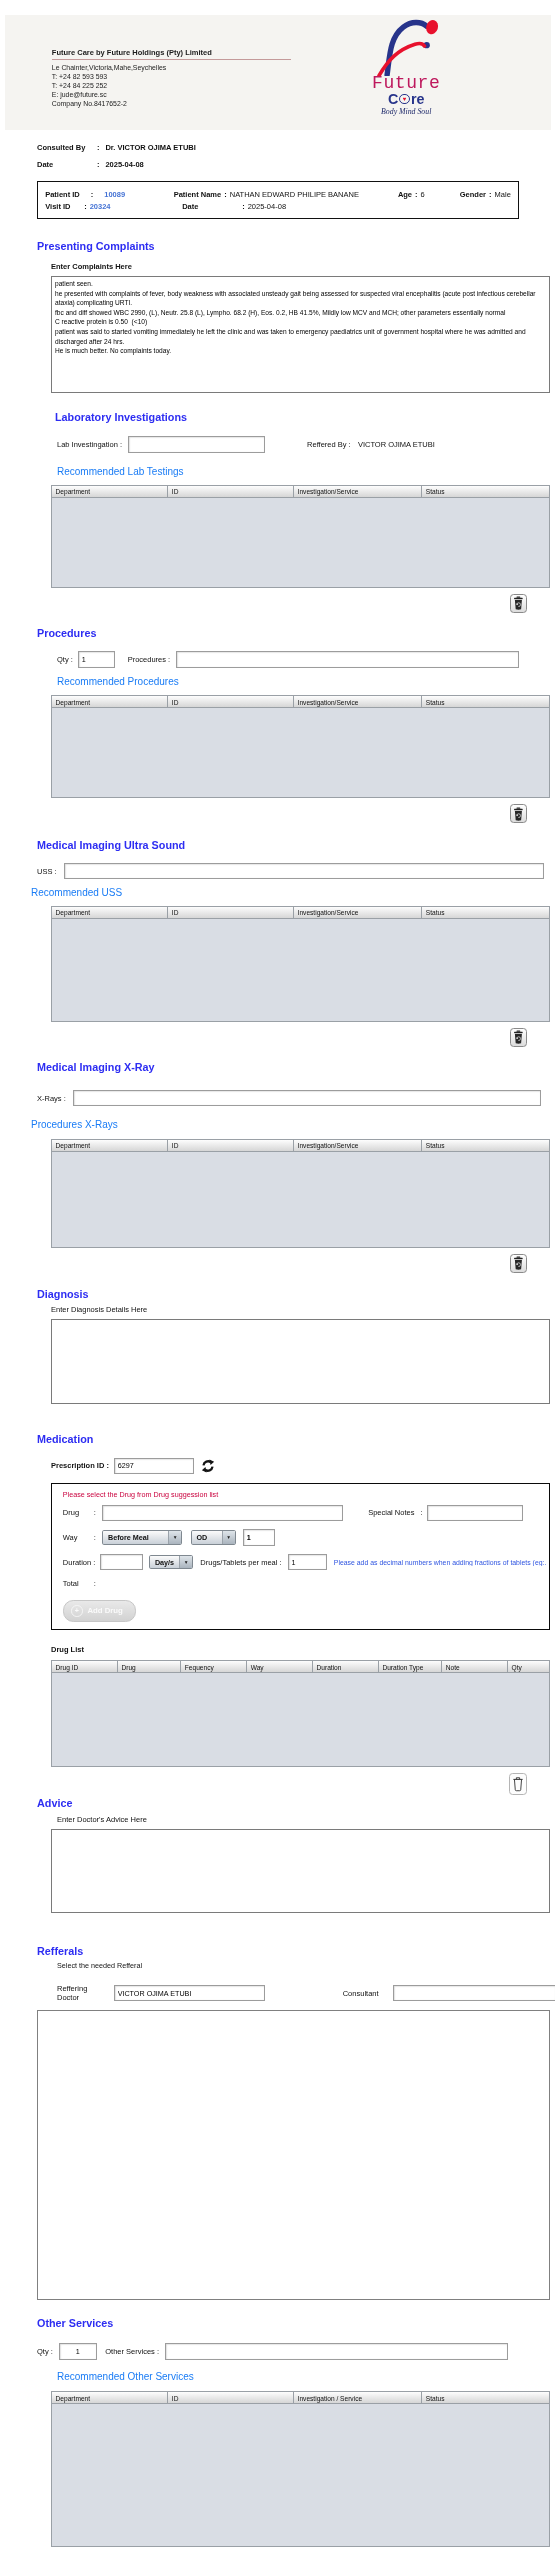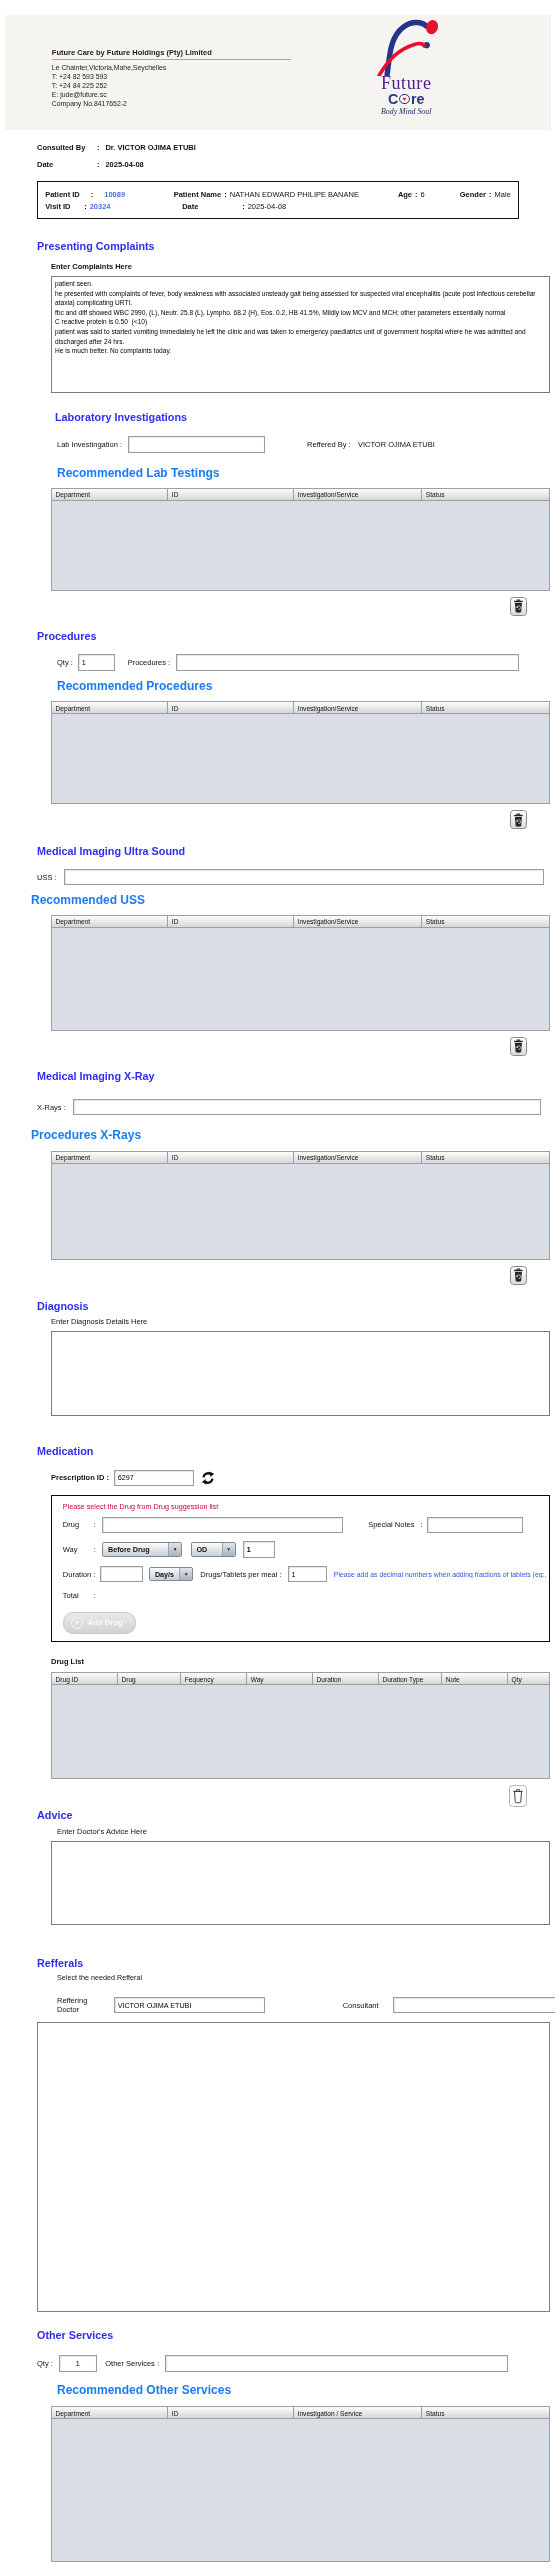--- a/index.html
+++ b/index.html
@@ -5,42 +5,42 @@
   html,body{margin:0;padding:0;background:#ffffff;}
   body{width:556px;height:2576px;overflow:hidden;font-family:"Liberation Sans",sans-serif;color:#111;position:relative;}
 
   
   .letterhead{position:relative;margin:15px 4.8px 0 4.8px;height:115px;background:#f5f4f1;}
   .lh-left{position:absolute;left:47px;top:33px;width:251px;}
   .lh-company{font-size:7.5px;font-weight:bold;color:#1c1c1c;padding-bottom:1.8px;border-bottom:1.2px solid #c49a9a;margin-bottom:3px;width:239px;}
   .lh-line{font-size:6.9px;color:#1c1c1c;line-height:9px;}
   .logo{position:absolute;right:88px;top:2.4px;width:114px;text-align:center;}
   .logo-mark{display:block;margin:0 auto;}
-  .logo-future{font-family:Liberation Serif, serif;font-size:18px;color:#4c1d95;line-height:15.5px;letter-spacing:0.6px;}
+  .logo-future{font-family:Liberation Mono, monospace;font-size:18px;color:#be185d;line-height:15.5px;letter-spacing:0.6px;}
   .logo-care{font-size:14.3px;font-weight:bold;color:#27348b;line-height:14.3px;display:flex;align-items:center;justify-content:center;gap:0.6px;}
   .care-a{display:inline-flex;width:8.4px;height:8.4px;border:1.8px solid #27348b;border-radius:50%;align-items:center;justify-content:center;margin:0 0.6px;}
   .care-a span{color:#e8112d;font-size:6px;line-height:6px;}
   .logo-tag{font-family:"Liberation Serif",serif;font-style:italic;font-size:7.8px;color:#1f2a6b;margin-top:1.2px;}
 
   
   .consult{margin:13px 0 12px 37px;font-size:7.5px;font-weight:bold;}
   .consult .crow{display:flex;margin-bottom:8.4px;}
   .consult .clabel{width:60px;}
   .consult .csep{width:8.4px;}
   .patient-box{margin:6px 37px 0 37px;border:1.2px solid #111;padding:5.4px 7.2px;font-size:7.5px;}
   .p-row{display:flex;margin:2.4px 0;}
   .p-item{display:flex;}
   .plbl{font-weight:bold;}
   .psep{font-weight:bold;padding:0 3px;}
   .pval{font-weight:normal;}
   .blue-id{color:#4573d5;font-weight:bold;}
 
   
   .section-title{color:#2d2df2;font-size:10.8px;font-weight:bold;margin-left:37px;}
-  .sub-link{color:#1a7cf5;font-size:12px;font-weight:bold;margin-left:57px;}
+  .sub-link{color:#1a7cf5;font-size:10px;font-weight:normal;margin-left:57px;}
   .field-label{font-size:7.5px;color:#111;}
   .tin{border:0.6px solid #9c9c9c;box-shadow:inset 0.6px 0.6px 1.2px rgba(0,0,0,.18);background:#fff;font-family:"Liberation Sans",sans-serif;font-size:7.2px;padding:1.2px 3px;height:12px;}
   textarea.big{display:block;border:0.6px solid #7a7a7a;background:#fff;width:499px;margin-left:51px;font-family:"Liberation Sans",sans-serif;font-size:6.6px;line-height:9.6px;padding:1.8px 3px;resize:none;box-sizing:border-box;}
   .ftable{margin-left:51px;width:499px;font-size:6.6px;}
   .thead{display:flex;}
   .th{background:linear-gradient(#fdfdfd,#d6d6d6);border:0.6px solid #9aa0a6;border-right:none;padding:2.4px 3.6px;box-sizing:border-box;height:13px;}
   .th:last-child{border-right:0.6px solid #9aa0a6;}
   .tbody{background:#d9dde4;border:0.6px solid #9aa0a6;border-top:none;box-sizing:border-box;}
   .t4 .c1{width:23.3%;}.t4 .c2{width:25.2%;}.t4 .c3{width:25.7%;}.t4 .c4{width:25.8%;}
   .t8 .c1{width:13.2%;}.t8 .c2{width:12.7%;}.t8 .c3{width:13.2%;}.t8 .c4{width:13.2%;}
@@ -311,21 +311,21 @@
       <input class="tin" style="width: 233px;" value="">
       <span class="med-lbl" style="margin-left:25px;">Special Notes</span>
       <span class="med-lbl" style="margin:0 4.8px 0 6px;">:</span>
       <input class="tin" style="width: 88px;" value="">
     </div>
 
     <div class="med-row">
       <span class="med-lbl" style="width:31px;">Way</span>
       <span class="med-lbl" style="width:8.4px;">:</span>
       <div class="sel" style="width:80px;">
-        <span>Before Drug</span>
+        <span>Before Meal</span>
         <span class="arr">▼</span>
       </div>
       <div class="sel" style="width:45px;margin-left:8.4px;">
         <span>OD</span>
         <span class="arr">▼</span>
       </div>
       <input class="tin" style="width: 24px; margin-left: 7.2px; font-weight: bold;" value="1">
     </div>
 
     <div class="med-row">

